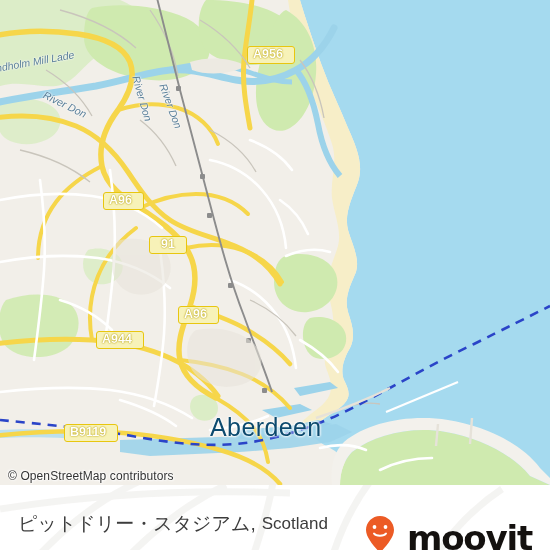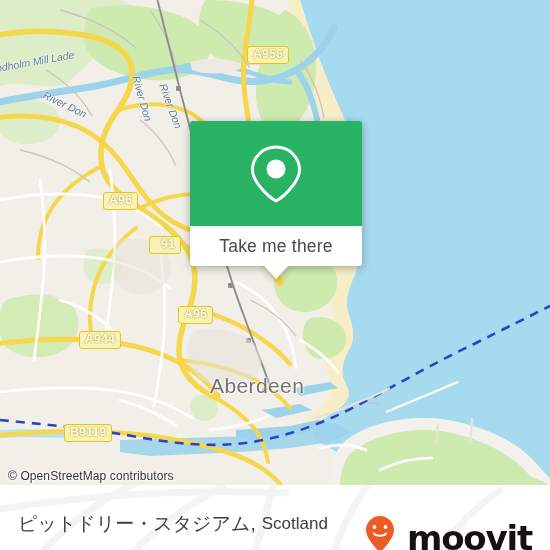--- a/index.html
+++ b/index.html
@@ -22,32 +22,33 @@
     font-size:12px;color:#333;letter-spacing:.1px;
     text-shadow:0 0 2px #fff,0 0 2px #fff,1px 1px 2px #fff,-1px -1px 2px #fff;
     z-index:30;white-space:nowrap;
   }
 
   
   .shield{
     position:absolute;z-index:20;
     background:#f7f2b8;border:1.4px solid #e8c60f;border-radius:3px;
     color:#ffffff;font-weight:bold;font-size:12.5px;
-    padding:1px 5px 2px 5px;line-height:13px;
+    padding:1px 11px 2px 5px;line-height:13px;
     text-shadow:0 0 2px #b9a200,0 0 1px #b9a200;
     font-family:"Liberation Sans",sans-serif;
     white-space:nowrap;
   }
   .shield.clip{overflow:hidden;text-align:right;}
 
   
   .placelabel{
-    position:absolute;z-index:18;color:#737373;
-    font-size:21px;letter-spacing:.4px;white-space:nowrap;
+    position:absolute;z-index:18;color:#0c4a6e;
+    font-size:25px;letter-spacing:.4px;white-space:nowrap;
     text-shadow:0 0 3px #fff,0 0 3px #fff,0 0 2px #fff;
+    margin-top:39px;
   }
   .waterlabel{
     position:absolute;z-index:18;color:#5a7f99;
     font-size:10.5px;font-style:italic;white-space:nowrap;
     text-shadow:0 0 2px #fff,0 0 2px #fff;
   }
 
   
   .card{
     position:absolute;left:190px;top:121px;width:172px;
@@ -274,38 +275,26 @@
 
     <div class="waterlabel" style="left:-4px;top:62px;transform:rotate(-10deg);transform-origin:left center">ndholm Mill Lade</div>
     <div class="waterlabel" style="left:44px;top:88px;transform:rotate(26deg);transform-origin:left center">River Don</div>
     <div class="waterlabel" style="left:136px;top:70px;transform:rotate(74deg);transform-origin:left center">River Don</div>
     <div class="waterlabel" style="left:163px;top:78px;transform:rotate(70deg);transform-origin:left center">River Don</div>
 
     <div class="shield" style="left:247px;top:46px">A956</div>
     <div class="shield" style="left:103px;top:192px">A96</div>
     <div class="shield clip" style="left:149px;top:236px;width:20px">91</div>
     <div class="shield" style="left:178px;top:306px">A96</div>
-    <div class="shield" style="left:79px;top:331px">A944</div>
+    <div class="shield" style="left:96px;top:331px">A944</div>
     <div class="shield" style="left:64px;top:424px">B9119</div>
 
     <div class="attrib">© OpenStreetMap contributors</div>
   </div>
 
-  <div class="card">
-    <div class="card-top">
-      <svg width="54" height="62" viewBox="0 0 54 62">
-        <path d="M27,4 C13.8,4 3.5,14.3 3.5,27 C3.5,38 18,53 27,58 C36,53 50.5,38 50.5,27 C50.5,14.3 40.2,4 27,4 Z" fill="none" stroke="#ffffff" stroke-width="3"></path>
-        <circle cx="27" cy="26" r="9.5" fill="#ffffff"></circle>
-      </svg>
-    </div>
-    <div class="card-btn">
-      <span>Take me there</span>
-      <span class="card-tail"></span>
-    </div>
-  </div>
 
   <div class="footer">
     <svg class="footer-deco" width="550" height="130" viewBox="0 0 550 130">
       <g stroke="#e6e4e0" stroke-width="7" fill="none">
         <path d="M30,130 C60,96 96,66 140,46"></path>
         <path d="M120,130 C150,98 184,70 226,50"></path>
         <path d="M250,130 C262,96 272,62 276,28"></path>
         <path d="M330,130 C340,94 356,62 380,34"></path>
         <path d="M430,130 C448,100 472,74 502,54"></path>
         <path d="M0,74 C90,60 190,54 290,58"></path>

